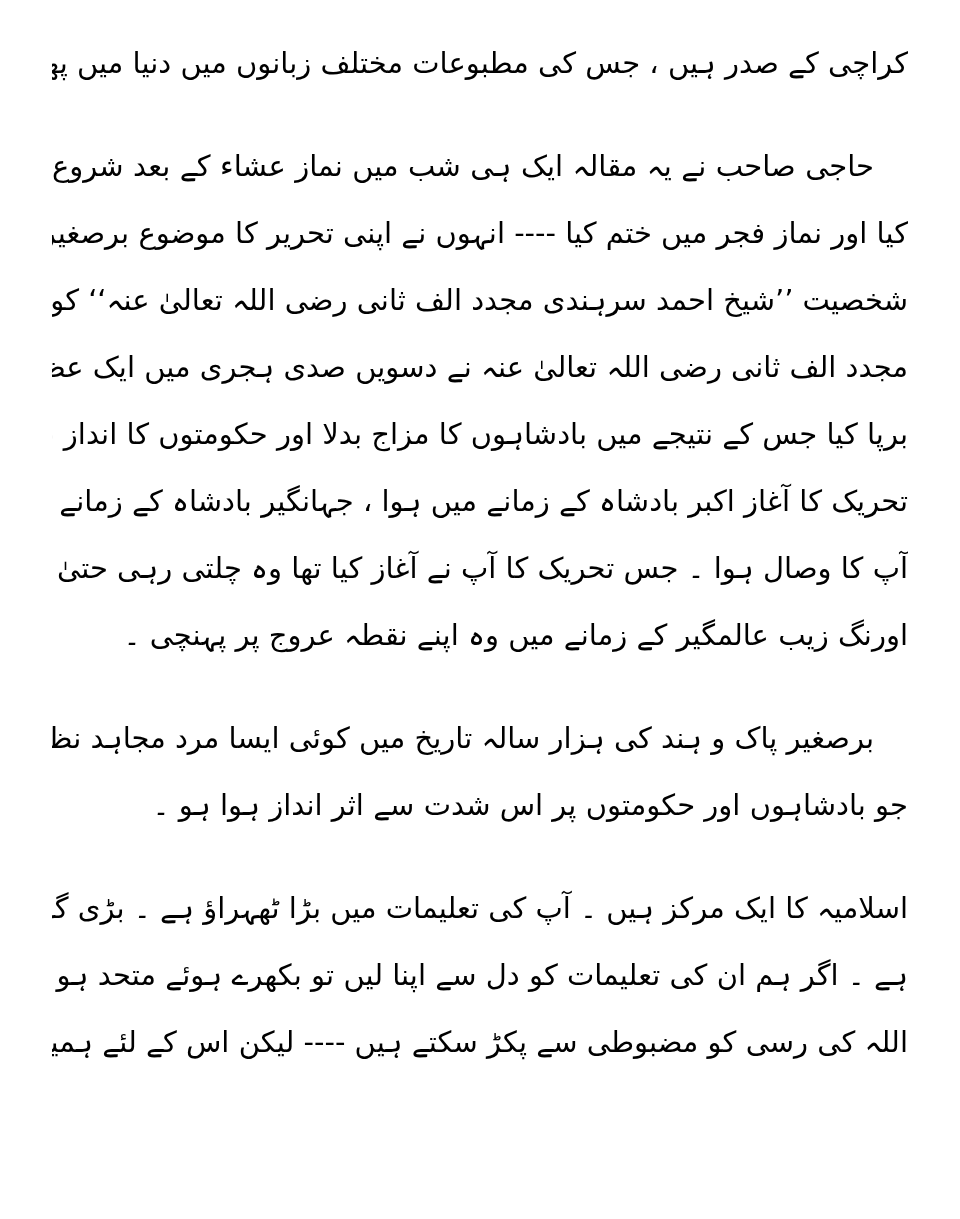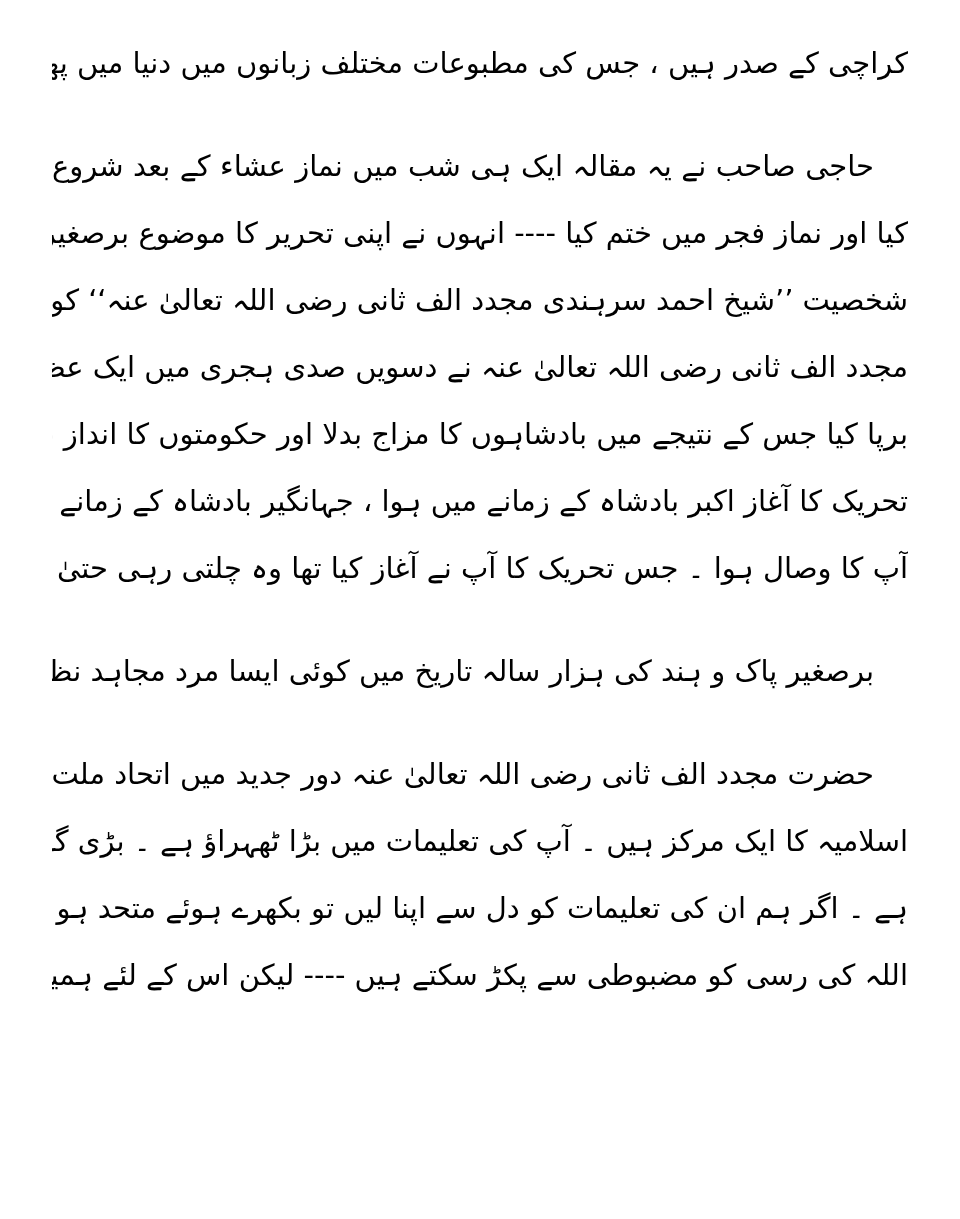--- a/index.html
+++ b/index.html
@@ -55,26 +55,27 @@
   </div>
 
   <div class="para">
     <div class="line indent">حاجی صاحب نے یہ مقالہ ایک ہی شب میں نماز عشاء کے بعد شروع</div>
     <div class="line">کیا اور نماز فجر میں ختم کیا ---- انہوں نے اپنی تحریر کا موضوع برصغیر کی اہم</div>
     <div class="line">شخصیت ’’شیخ احمد سرہندی مجدد الف ثانی رضی اللہ تعالیٰ عنہ‘‘ کو بنایا حضرت</div>
     <div class="line">مجدد الف ثانی رضی اللہ تعالیٰ عنہ نے دسویں صدی ہجری میں ایک عظیم انقلاب</div>
     <div class="line">برپا کیا جس کے نتیجے میں بادشاہوں کا مزاج بدلا اور حکومتوں کا انداز بدلا ، عملاً</div>
     <div class="line">تحریک کا آغاز اکبر بادشاہ کے زمانے میں ہوا ، جہانگیر بادشاہ کے زمانے میں</div>
     <div class="line">آپ کا وصال ہوا ۔ جس تحریک کا آپ نے آغاز کیا تھا وہ چلتی رہی حتیٰ کہ</div>
+    <div class="line last">اورنگ زیب عالمگیر کے زمانے میں وہ اپنے نقطہ عروج پر پہنچی ۔</div>
   </div>
 
   <div class="para">
     <div class="line indent">برصغیر پاک و ہند کی ہزار سالہ تاریخ میں کوئی ایسا مرد مجاہد نظر نہیں آتا</div>
+    <div class="line last">جو بادشاہوں اور حکومتوں پر اس شدت سے اثر انداز ہوا ہو ۔</div>
   </div>
 
   <div class="para">
-    <div class="line indent">حضرت مجدد الف ثانی رضی اللہ تعالیٰ عنہ دور جدید میں اتحاد ملت</div>
     <div class="line">اسلامیہ کا ایک مرکز ہیں ۔ آپ کی تعلیمات میں بڑا ٹھہراؤ ہے ۔ بڑی گہرائی</div>
     <div class="line">ہے ۔ اگر ہم ان کی تعلیمات کو دل سے اپنا لیں تو بکھرے ہوئے متحد ہو سکتے ہیں ،</div>
     <div class="line">اللہ کی رسی کو مضبوطی سے پکڑ سکتے ہیں ---- لیکن اس کے لئے ہمیں قربانی دینی</div>
   </div>
 
 </div>
 
 </body></html>

